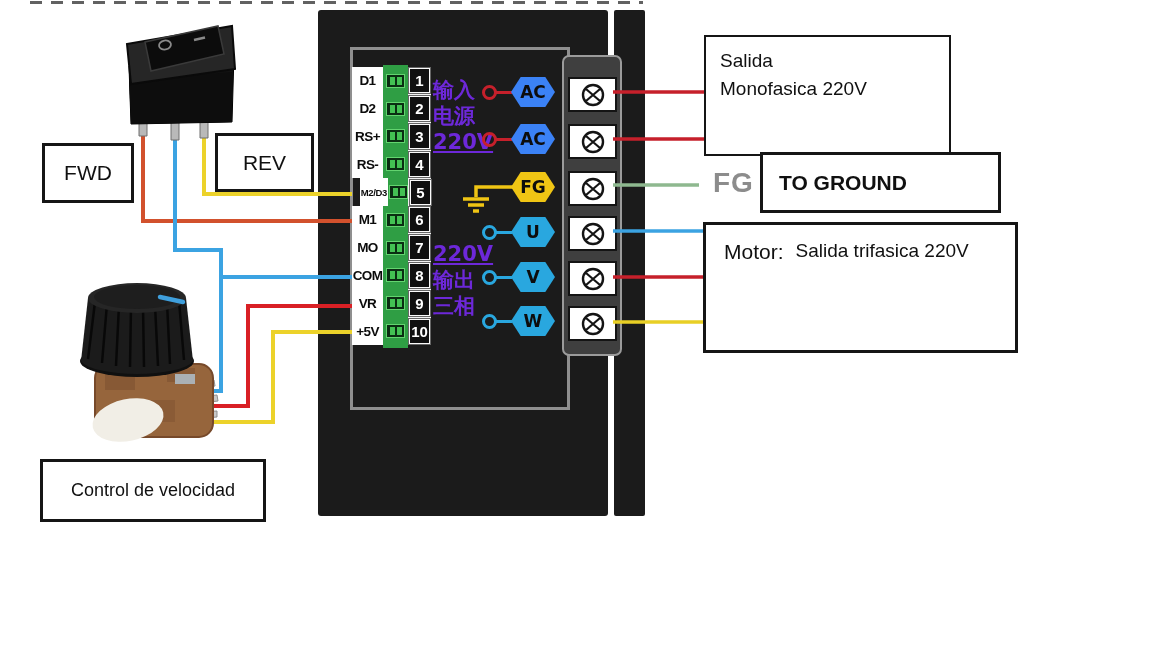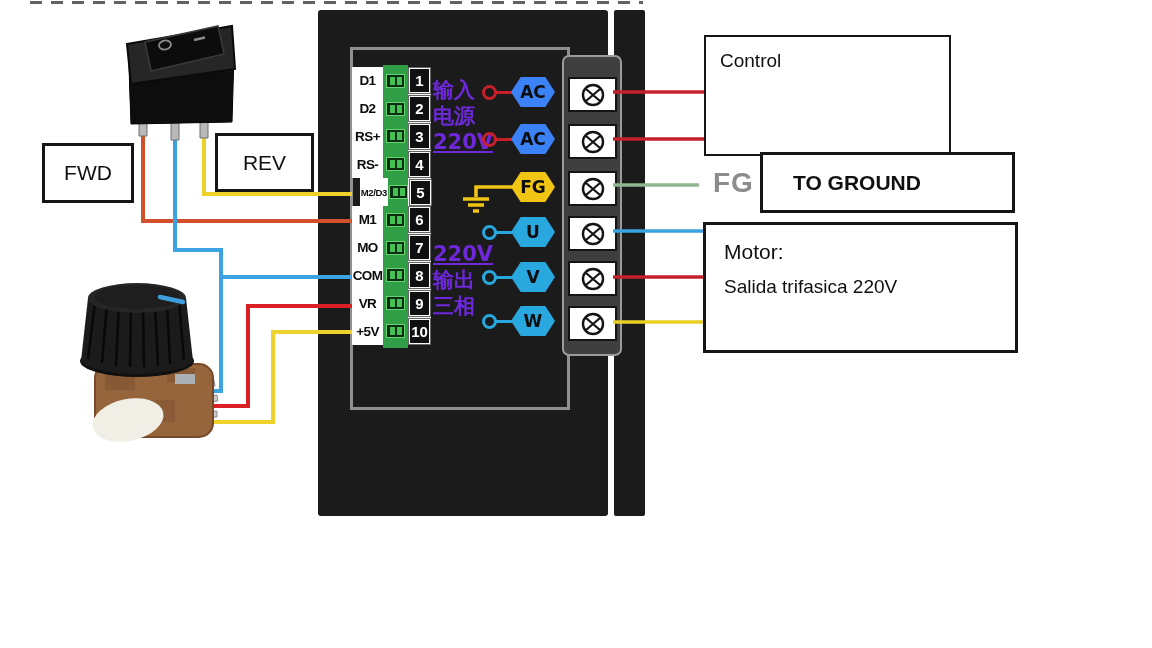--- a/index.html
+++ b/index.html
@@ -59,22 +59,22 @@
          display:flex;align-items:center;justify-content:center;}
 
   
   .lblbox{background:#fff;border:3px solid #151515;display:flex;align-items:center;color:#101010;}
   .box-fwd{left:42px;top:143px;width:86px;height:54px;justify-content:center;font-size:21px;}
   .box-rev{left:215px;top:133px;width:93px;height:53px;justify-content:center;font-size:21px;}
   .box-control{left:40px;top:459px;width:220px;height:57px;justify-content:center;font-size:18px;}
   .box-entrada{left:704px;top:35px;width:229px;height:104px;border-width:2.5px;
                flex-direction:column;align-items:flex-start;justify-content:flex-start;
                padding:13px 0 0 14px;gap:6px;font-size:19px;}
-  .box-ground{left:760px;top:152px;width:219px;height:55px;padding-left:30px;font-size:21px;font-weight:600;}
-  .box-motor{left:703px;top:222px;width:291px;height:110px;flex-direction:column;align-items:flex-start;
+  .box-ground{left:760px;top:152px;width:219px;height:55px;padding-left:16px;font-size:21px;font-weight:600;}
+  .box-motor{left:703px;top:222px;width:291px;height:110px;flex-direction:row;align-items:flex-start;
              justify-content:flex-start;padding:15px 0 0 18px;gap:12px;}
   .box-motor .l1{font-size:21px;}
   .box-motor .l2{font-size:19px;}
   .fg-text{left:713px;top:167px;font-size:28px;font-weight:600;color:#8c8c8c;letter-spacing:1px;}
 
   svg{display:block;}
   .layer{left:0;top:0;pointer-events:none;}
 </style>
 </head>
 <body>
@@ -331,22 +331,26 @@
     <ellipse cx="62" cy="25" rx="43" ry="12" fill="#1e1e1e"></ellipse>
     <line x1="85" y1="25" x2="108" y2="30" stroke="#3f9fdc" stroke-width="4.5" stroke-linecap="round"></line>
   </svg>
 
   <div class="abs lblbox box-rev">
     <span>REV</span>
   </div>
   <div class="abs lblbox box-fwd">
     <span>FWD</span>
   </div>
+  <div class="abs lblbox box-control">
+    <span>Control de velocidad</span>
+  </div>
   <div class="abs lblbox box-entrada">
-    <span>Control</span>
+    <span>Salida</span>
+    <span>Monofasica 220V</span>
   </div>
   <div class="abs fg-text">FG</div>
   <div class="abs lblbox box-ground">
     <span>TO GROUND</span>
   </div>
   <div class="abs lblbox box-motor">
     <span class="l1">Motor:</span>
     <span class="l2">Salida trifasica 220V</span>
   </div>
 

